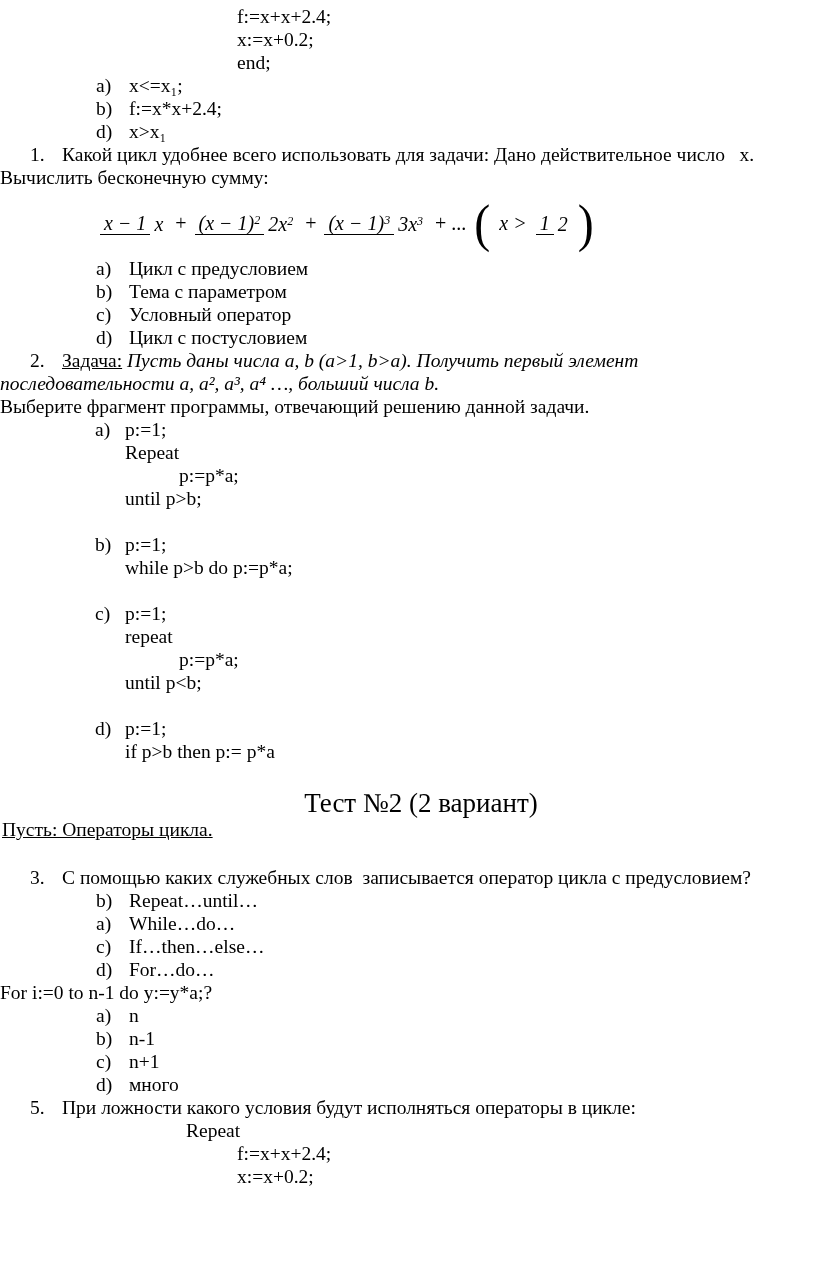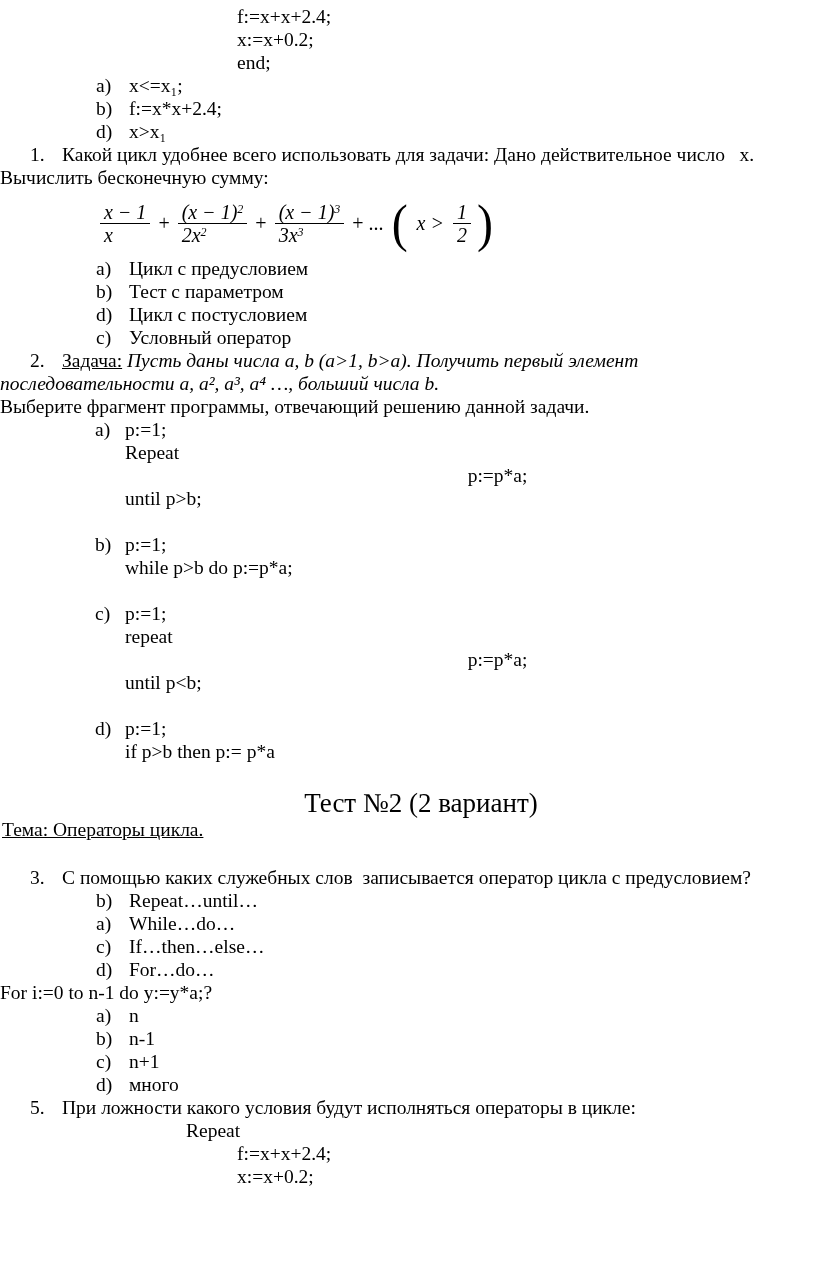--- a/index.html
+++ b/index.html
@@ -26,33 +26,33 @@
 
   .it{font-style:italic;}
   .ul{text-decoration:underline;}
 
   
   .formula{
     margin:6px 0 6px 100px;height:56px;
     display:flex;align-items:center;gap:6px;
     font-style:italic;font-size:20px;
   }
-  .frac{display:inline-flex;flex-direction:column;align-items:flex-start;line-height:22px;}
+  .frac{display:inline-flex;flex-direction:row;align-items:flex-end;line-height:22px;}
   .frac .num{display:block;border-bottom:1.5px solid #000;padding:0 4px;text-align:center;}
   .frac .den{display:block;padding:0 4px;text-align:center;}
   .exp{font-size:12px;line-height:0;vertical-align:6px;}
   .op{font-style:normal;padding:0 2px;}
   .bigparen{font-style:normal;font-size:48px;line-height:0;font-weight:300;transform:scaleY(1.1);}
   .cond-expr{padding:0 3px;}
 
   
   .copt{margin-left:95px;margin-bottom:23px;}
   .copt .letter{display:inline-block;width:30px;}
   .copt .ind1{padding-left:30px;}
-  .copt .ind2{padding-left:84px;text-align:center;}
+  .copt .ind2{padding-left:84px;}
 
   
   .title{margin-top:25px;font-size:27px;line-height:30px;text-align:center;padding-left:26px;}
   .theme{margin-left:2px;text-decoration:underline;}
   .q3block{margin-top:25px;}
 
   
   .q5code{margin-left:186px;}
   .q5code .ind{padding-left:51px;}
 </style>
@@ -97,23 +97,23 @@
       <span class="cond-expr" data-bind="q1.formula.cond">x &gt;</span>
       <span class="frac">
         <span class="num" data-bind="q1.formula.cond_frac.num">1</span>
         <span class="den" data-bind="q1.formula.cond_frac.den">2</span>
       </span>
       <span class="bigparen" data-bind="q1.formula.paren_close">)</span>
     </div>
 
     <div>
       <div class="opt"><span class="letter" data-bind="q1.options.0.letter">a)</span><span data-bind="q1.options.0.text">Цикл с предусловием</span></div>
-      <div class="opt"><span class="letter" data-bind="q1.options.1.letter">b)</span><span data-bind="q1.options.1.text">Тест с параметром</span></div>
+      <div class="opt"><span class="letter" data-bind="q1.options.1.letter">b)</span><span data-bind="q1.options.1.text">Тема с параметром</span></div>
+      <div class="opt"><span class="letter" data-bind="q1.options.2.letter">c)</span><span data-bind="q1.options.2.text">Условный оператор</span></div>
       <div class="opt"><span class="letter" data-bind="q1.options.3.letter">d)</span><span data-bind="q1.options.3.text">Цикл с постусловием</span></div>
-      <div class="opt"><span class="letter" data-bind="q1.options.2.letter">c)</span><span data-bind="q1.options.2.text">Условный оператор</span></div>
     </div>
   </div>
 
   <div>
     <div class="qrow"><span class="qnum" data-bind="q2.number">2.</span><span class="ul" data-bind="q2.label">Задача:</span><span class="it" data-bind="q2.italic1"> Пусть даны числа a, b (a&gt;1, b&gt;a). Получить первый элемент</span></div>
     <div class="qcont it" data-bind="q2.italic2">последовательности a, a², a³, a⁴ …, больший числа b.</div>
     <div class="qcont" data-bind="q2.instruction">Выберите фрагмент программы, отвечающий решению данной задачи.</div>
 
     <div class="copt">
       <div><span class="letter" data-bind="q2.options.0.letter">a)</span><span data-bind="q2.options.0.lines.0">p:=1;</span></div>
@@ -134,21 +134,21 @@
       <div class="ind1" data-bind="q2.options.2.lines.3">until p&lt;b;</div>
     </div>
 
     <div class="copt">
       <div><span class="letter" data-bind="q2.options.3.letter">d)</span><span data-bind="q2.options.3.lines.0">p:=1;</span></div>
       <div class="ind1" data-bind="q2.options.3.lines.1">if p&gt;b then p:= p*a</div>
     </div>
   </div>
 
   <div class="title" data-bind="header.title">Тест №2 (2 вариант)</div>
-  <div class="theme" data-bind="header.theme">Тема: Операторы цикла.</div>
+  <div class="theme" data-bind="header.theme">Пусть: Операторы цикла.</div>
 
   <div class="q3block">
     <div class="qrow"><span class="qnum" data-bind="q3.number">3.</span><span data-bind="q3.text">С помощью каких служебных слов  записывается оператор цикла с предусловием?</span></div>
     <div class="opt"><span class="letter" data-bind="q3.options.1.letter">b)</span><span data-bind="q3.options.1.text">Repeat…until…</span></div>
     <div class="opt"><span class="letter" data-bind="q3.options.0.letter">a)</span><span data-bind="q3.options.0.text">While…do…</span></div>
     <div class="opt"><span class="letter" data-bind="q3.options.2.letter">c)</span><span data-bind="q3.options.2.text">If…then…else…</span></div>
     <div class="opt"><span class="letter" data-bind="q3.options.3.letter">d)</span><span data-bind="q3.options.3.text">For…do…</span></div>
   </div>
 
   <div>

